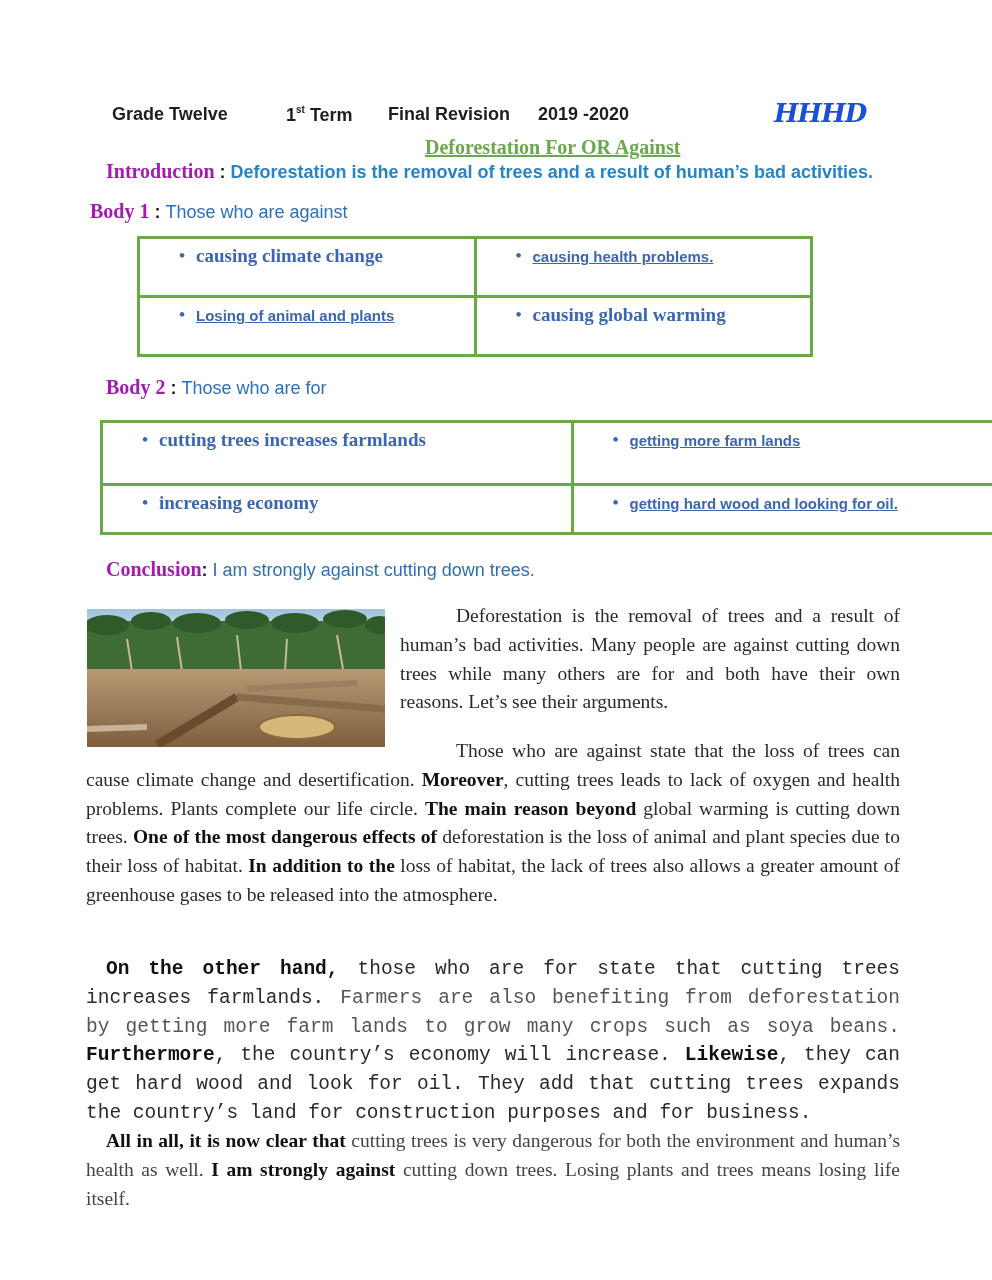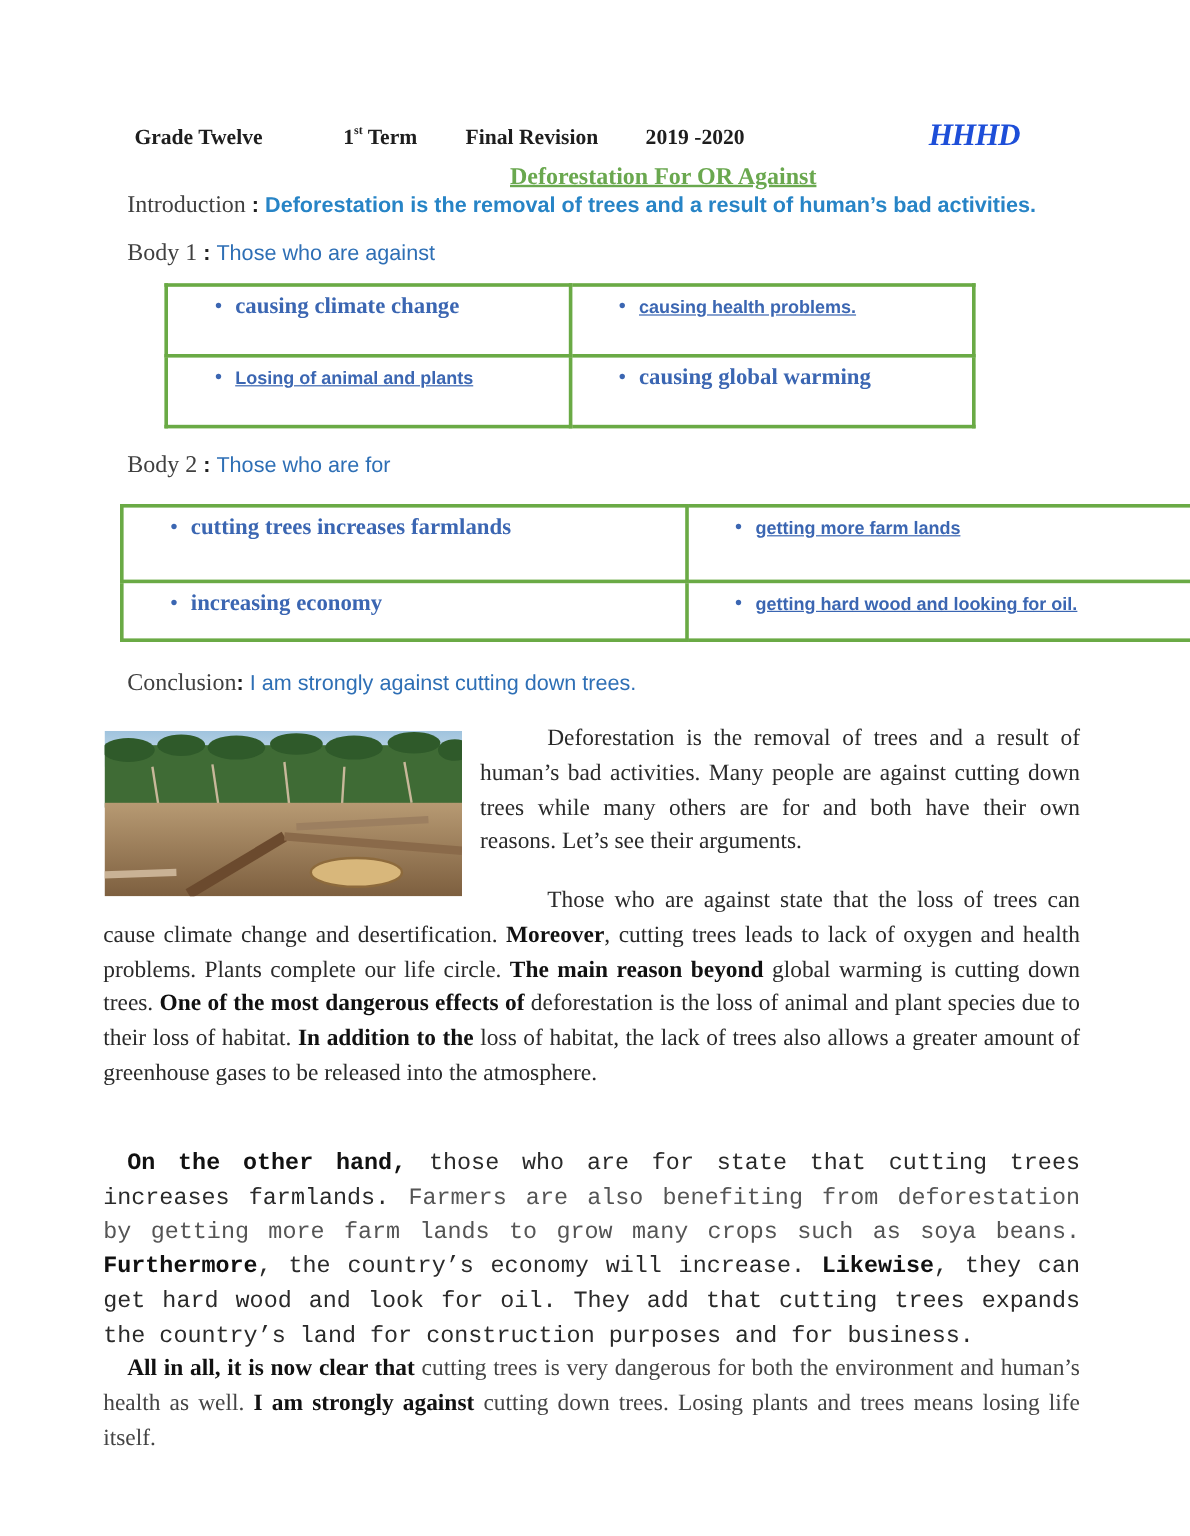--- a/index.html
+++ b/index.html
@@ -1,38 +1,38 @@
 <!DOCTYPE html>
 <html><head>
   <meta charset="utf-8">
   <style>
     html, body { margin: 0; padding: 0; background: #ffffff; }
     body { width: 992px; height: 1280px; position: relative; overflow: hidden; }
     .sans { font-family: "Liberation Sans", "DejaVu Sans", sans-serif; }
     .serif { font-family: "Liberation Serif", "DejaVu Serif", serif; }
 
     .header-row { position: absolute; top: 104px; left: 112px; width: 780px; height: 28px; font-size: 18px; font-weight: bold; color: #1e1e1e; }
-    .header-row span { position: absolute; top: 0; white-space: nowrap; font-family: Liberation Serif, serif; }
+    .header-row span { position: absolute; top: 0; white-space: nowrap; }
     .hr-grade { left: 0; }
     .hr-term { left: 174px; }
     .hr-term sup { font-size: 10px; vertical-align: 8px; }
     .hr-final { left: 276px; }
     .hr-year { left: 426px; }
     .hr-sig { left: 662px; top: -6px !important; font-family: "DejaVu Serif", serif; font-style: italic; font-weight: bold; font-size: 26px; letter-spacing: -1px; color: #1d4ed8; }
 
     .doc-title { position: absolute; top: 136px; left: 425px; font-size: 20px; font-weight: bold; color: #6aa84f; text-decoration: underline; white-space: nowrap; }
 
-    .label-red { color: #404040; font-weight: normal; font-family: "Liberation Serif", serif; font-size: 20px; }
+    .label-red { color: #a21caf; font-weight: bold; font-family: "Liberation Serif", serif; font-size: 20px; }
     .colon { color: #222; font-weight: bold; }
     .blue-text { color: #2e6fb5; font-family: "Liberation Sans", sans-serif; font-size: 18px; }
     .intro-text { color: #2784c6; font-weight: bold; }
 
     .line { position: absolute; white-space: nowrap; }
     .intro { top: 160px; left: 106px; }
-    .body1 { top: 200px; left: 106px; }
+    .body1 { top: 200px; left: 90px; }
     .body2 { top: 376px; left: 106px; }
     .concl { top: 558px; left: 106px; }
 
     table.pts { position: absolute; border-collapse: collapse; border: 3px solid #6aaa45; }
     table.pts td { border: 3px solid #6aaa45; vertical-align: top; padding: 6px 0 0 0; font-size: 19px; color: #3b66b2; height: 50px; }
     table.pts td .bul { display: inline-block; width: 28px; text-align: center; margin-left: 28px; }
     .t1 { top: 236px; left: 137px; width: 676px; padding-left: 44px; }
     .t1 td { width: 50%; }
     .t2 { top: 420px; left: 100px; width: 944px; }
     .t2 td { width: 48%; }

